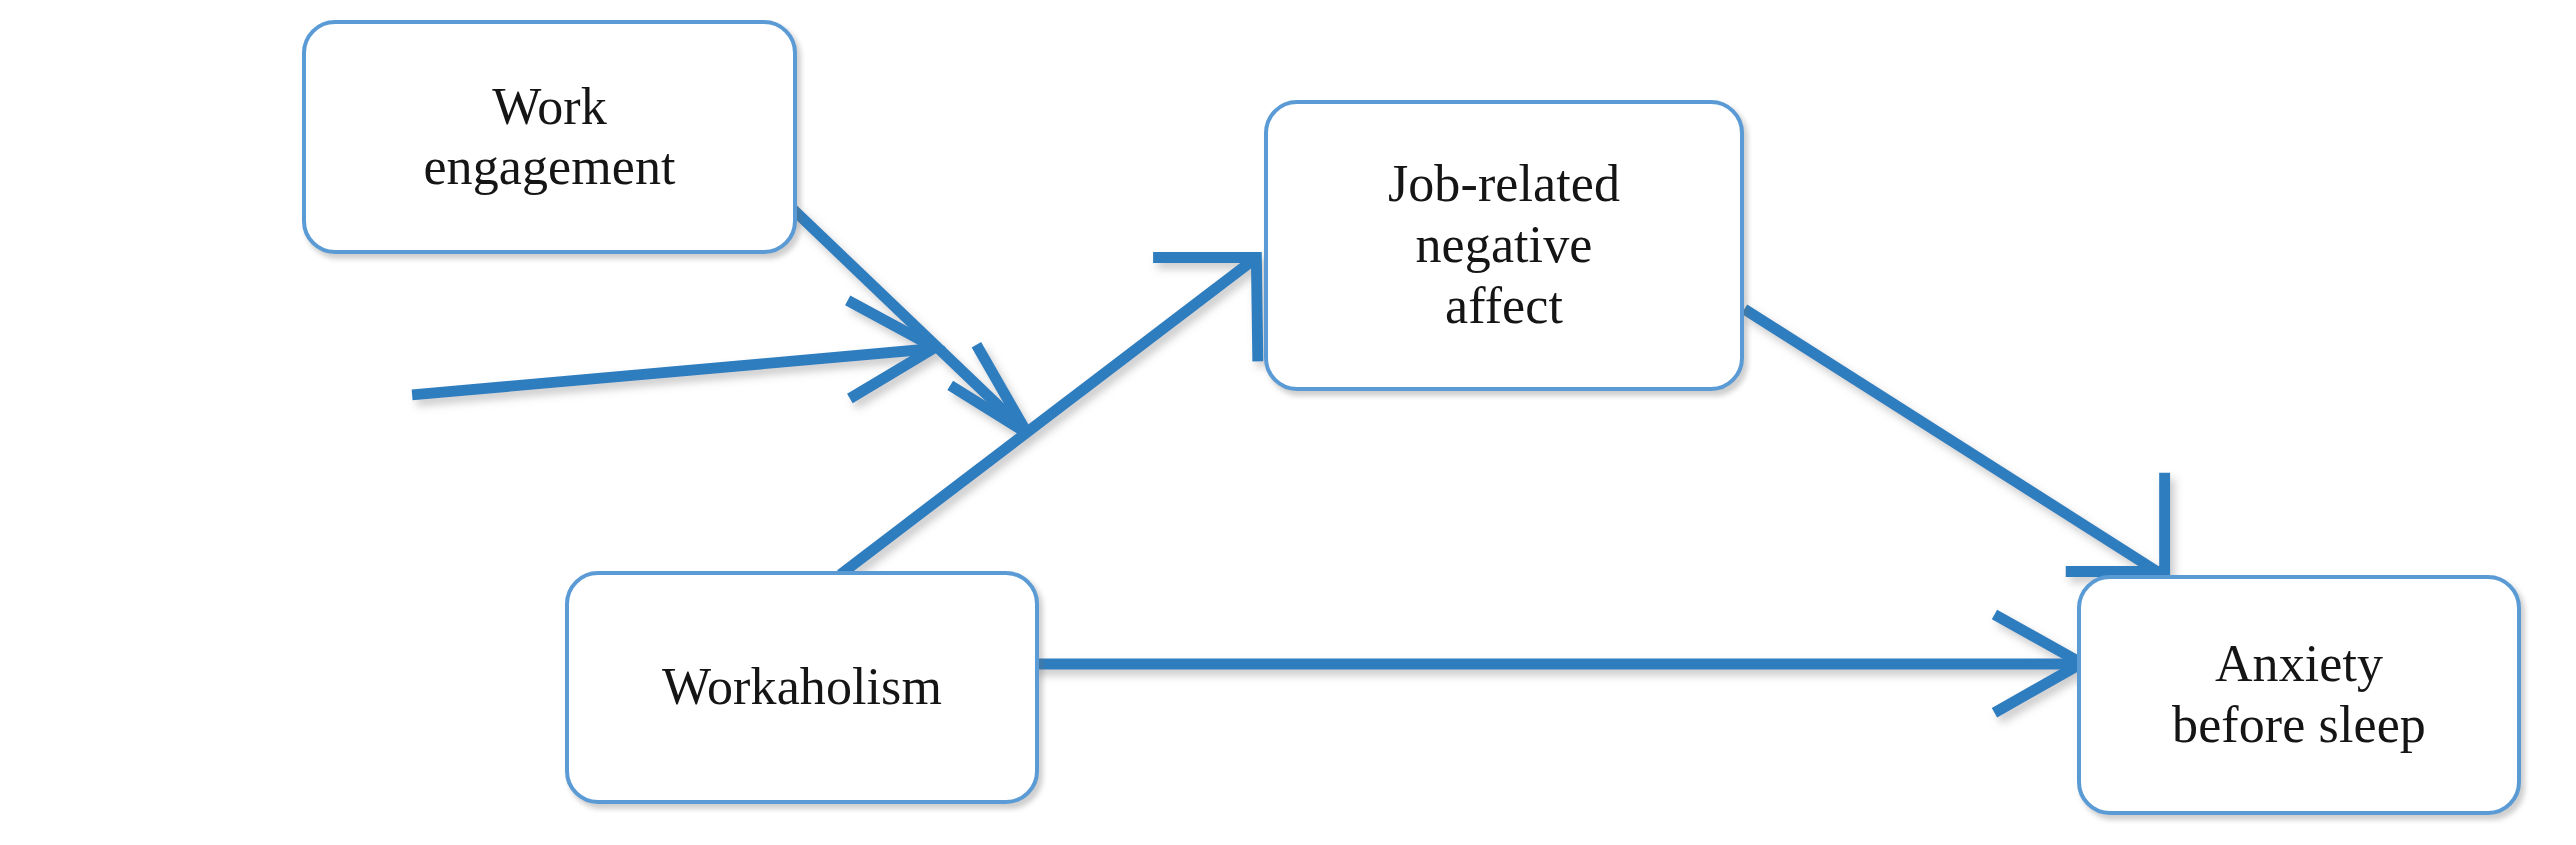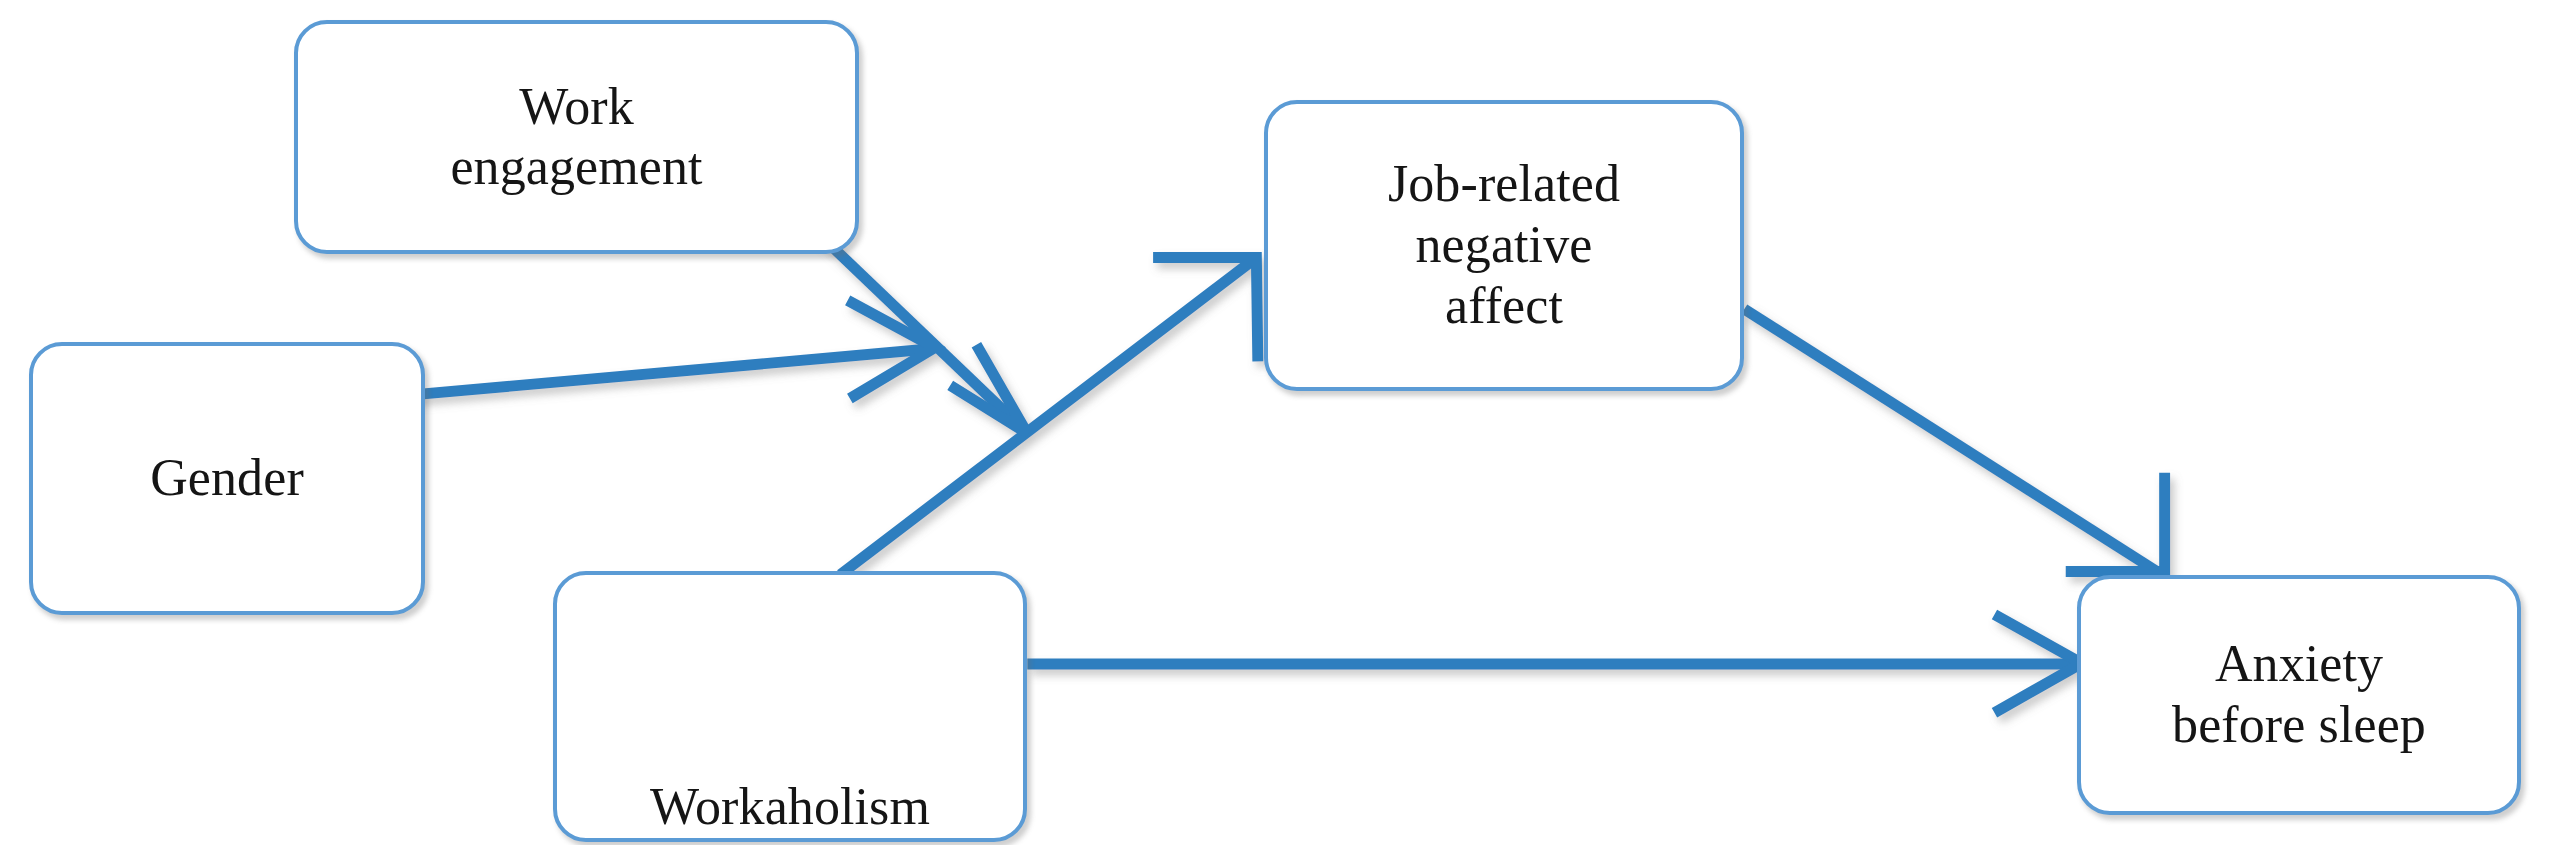--- a/index.html
+++ b/index.html
@@ -40,24 +40,24 @@
     line-height: 1.17;
     letter-spacing: 0.1px;
     box-shadow: 3.6px 4.4px 5.1px rgba(110,110,110,0.33);
     z-index: 2;
   }
   .node .label {
     display: block;
     padding: 0 13px;
     white-space: pre-line;
   }
-  #node-work-engagement { left: 294px;  top: 20.4px;   width: 565px; height: 234px; }
+  #node-work-engagement { left: 302px;  top: 20.4px;   width: 495px; height: 234px; }
   #node-gender          { left: 29px;   top: 342px;  width: 396px; height: 273px; }
   #node-job-affect      { left: 1264px; top: 100px;  width: 480px; height: 291px; }
-  #node-workaholism     { left: 553px;  top: 571px;  width: 474px; height: 271px; align-items: flex-end; }
+  #node-workaholism     { left: 565px;  top: 571px;  width: 474px; height: 233px; }
   #node-anxiety         { left: 2077px; top: 575px;  width: 444px; height: 240px; }
 </style>
 </head>
 <body>
 
 <div id="canvas">
 
   <svg id="edges" viewBox="0 0 3541 1162" width="2576" height="845" xmlns="http://www.w3.org/2000/svg">
     <defs>
       <filter id="edgeShadow" x="-30%" y="-30%" width="180%" height="180%">
@@ -92,23 +92,20 @@
         <polyline points="2742,845 2862,912 2742,980" stroke-width="15"></polyline>
       </g>
     </g>
   </svg>
 
   <div class="node" id="node-work-engagement">
     <span class="label">Work
 engagement</span>
   </div>
 
-  <div class="node" id="node-gender">
-    <span class="label">Gender</span>
-  </div>
 
   <div class="node" id="node-job-affect">
     <span class="label">Job-related
 negative
 affect</span>
   </div>
 
   <div class="node" id="node-workaholism">
     <span class="label">Workaholism</span>
   </div>

